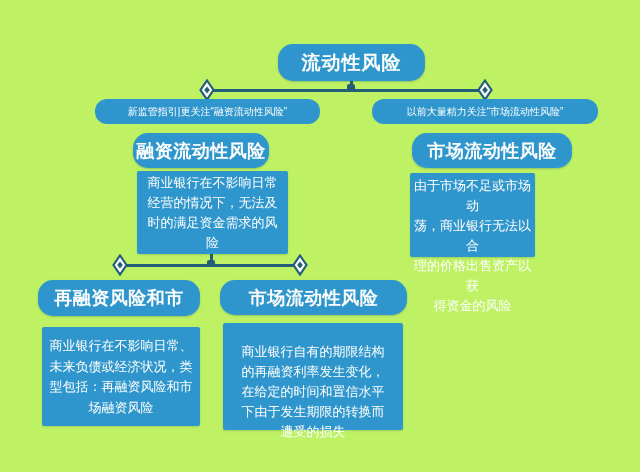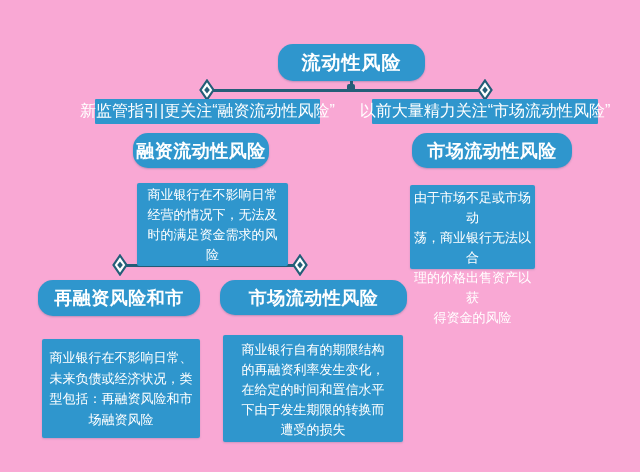--- a/index.html
+++ b/index.html
@@ -1,36 +1,35 @@
 <!DOCTYPE html>
 <html><head>
 <meta charset="utf-8">
 <style>
   html,body{margin:0;padding:0;background:#ffffff;}
   .stage{
-    position:relative;width:640px;height:472px;background:#f9a8d4;overflow:hidden;
+    position:relative;width:640px;height:472px;background:#bef264;overflow:hidden;
     font-family:"Liberation Sans","DejaVu Sans",sans-serif;
   }
   .node{
     position:absolute;background:#2f96cd;color:#ffffff;
     display:flex;align-items:center;justify-content:center;
     box-sizing:border-box;text-align:center;
   }
   .title-node{
     border-radius:15px;font-weight:bold;
     box-shadow:0 1px 2px rgba(30,80,110,0.28);
   }
   .root-node{font-size:19px;letter-spacing:1px;}
   .mid-title{font-size:18px;letter-spacing:0.5px;}
-  .note-bar{font-size:16px;white-space:nowrap;border-radius:1px;}
+  .note-bar{font-size:10px;white-space:nowrap;border-radius:12px;}
   .desc-node{
     border-radius:2px;font-size:13px;line-height:20px;
     white-space:pre-line;align-items:flex-start;
     box-shadow:0 1px 2px rgba(30,80,110,0.2);
-    margin-top:12px;
   }
   .desc-inner{width:100%;text-align:center;}
   .cline{position:absolute;background:#235e78;}
   .cdot{position:absolute;background:#235e78;border-radius:2px;}
   .diamond{position:absolute;width:16px;height:22px;}
 </style>
 </head>
 <body>
 
 <div class="stage">
@@ -84,21 +83,21 @@
 
   <div class="node title-node mid-title" style="left:38px;top:280px;width:162px;height:36px;">再融资风险和市</div>
   <div class="node desc-node" style="left:42px;top:327px;width:158px;height:99px;padding:9px 6px;line-height:20.5px;">
     <div class="desc-inner">商业银行在不影响日常、
 未来负债或经济状况，类
 型包括：再融资风险和市
 场融资风险</div>
   </div>
 
   <div class="node title-node mid-title" style="left:220px;top:280px;width:187px;height:35px;">市场流动性风险</div>
-  <div class="node desc-node" style="left:223px;top:323px;width:180px;height:107px;padding:5px 6px;">
+  <div class="node desc-node" style="left:223px;top:323px;width:180px;height:107px;padding:19px 6px;">
     <div class="desc-inner">商业银行自有的期限结构
 的再融资利率发生变化，
 在给定的时间和置信水平
 下由于发生期限的转换而
 遭受的损失</div>
   </div>
 
 </div>
 
 </body></html>

